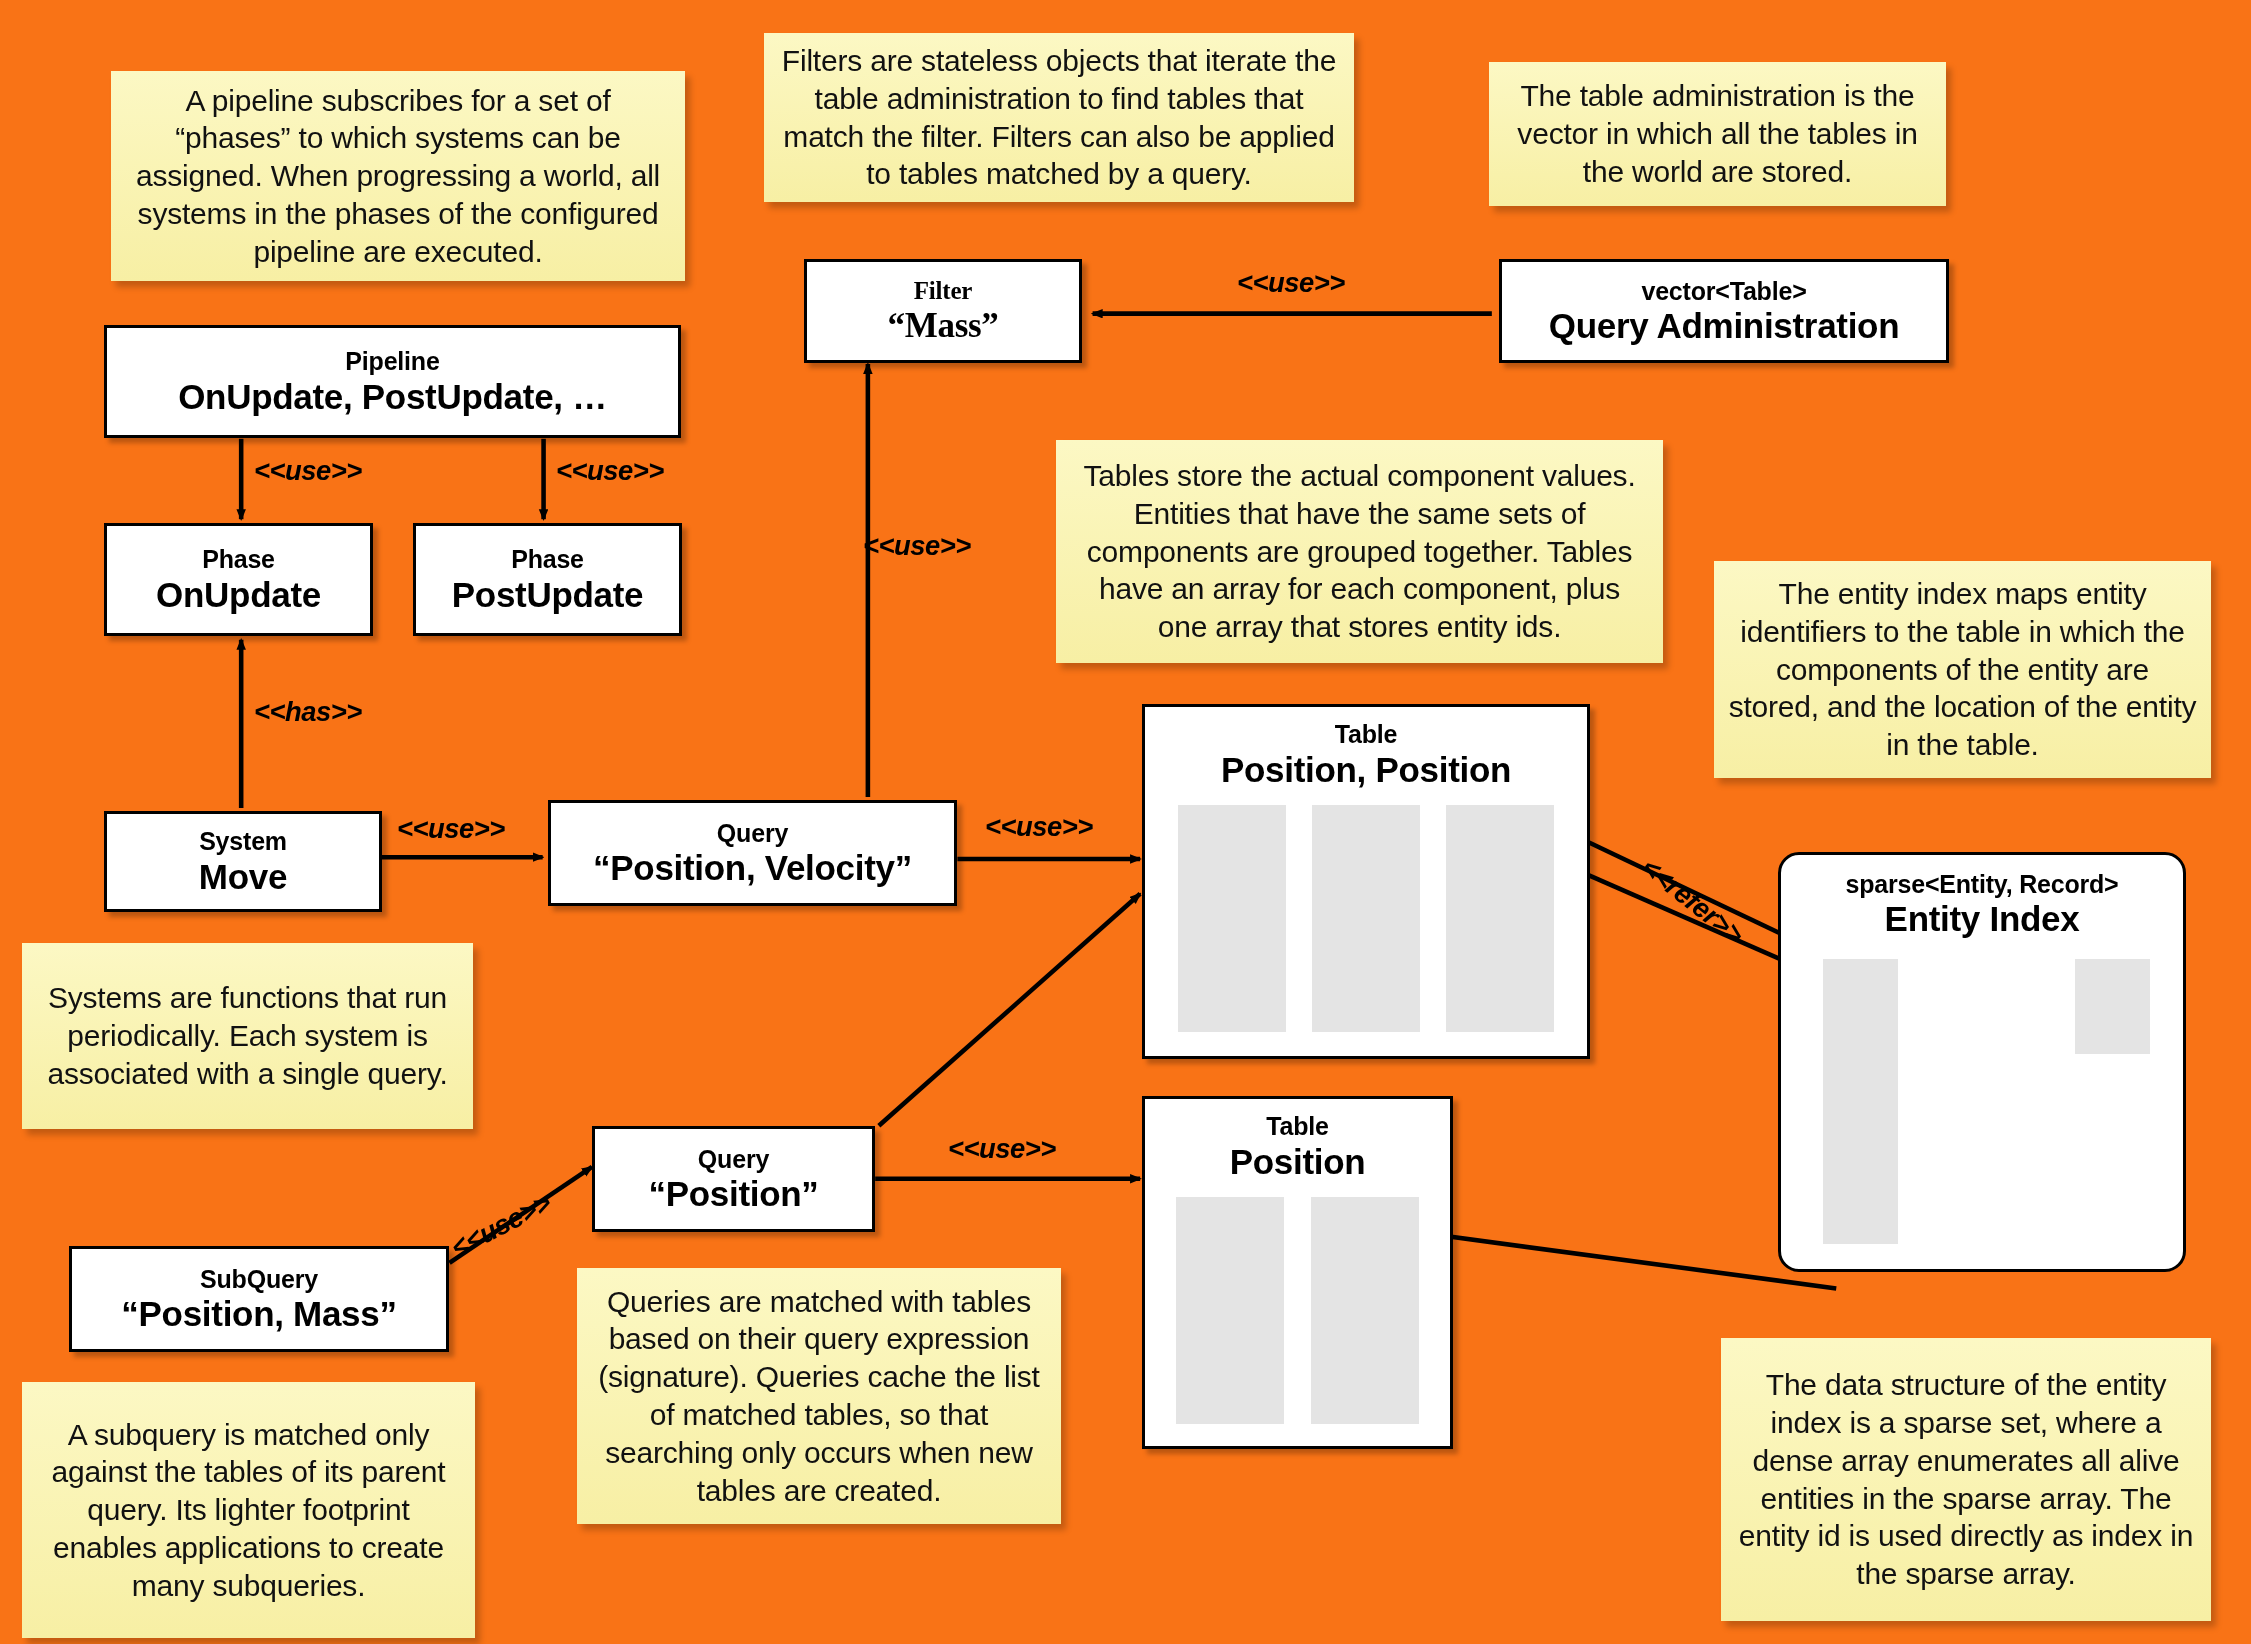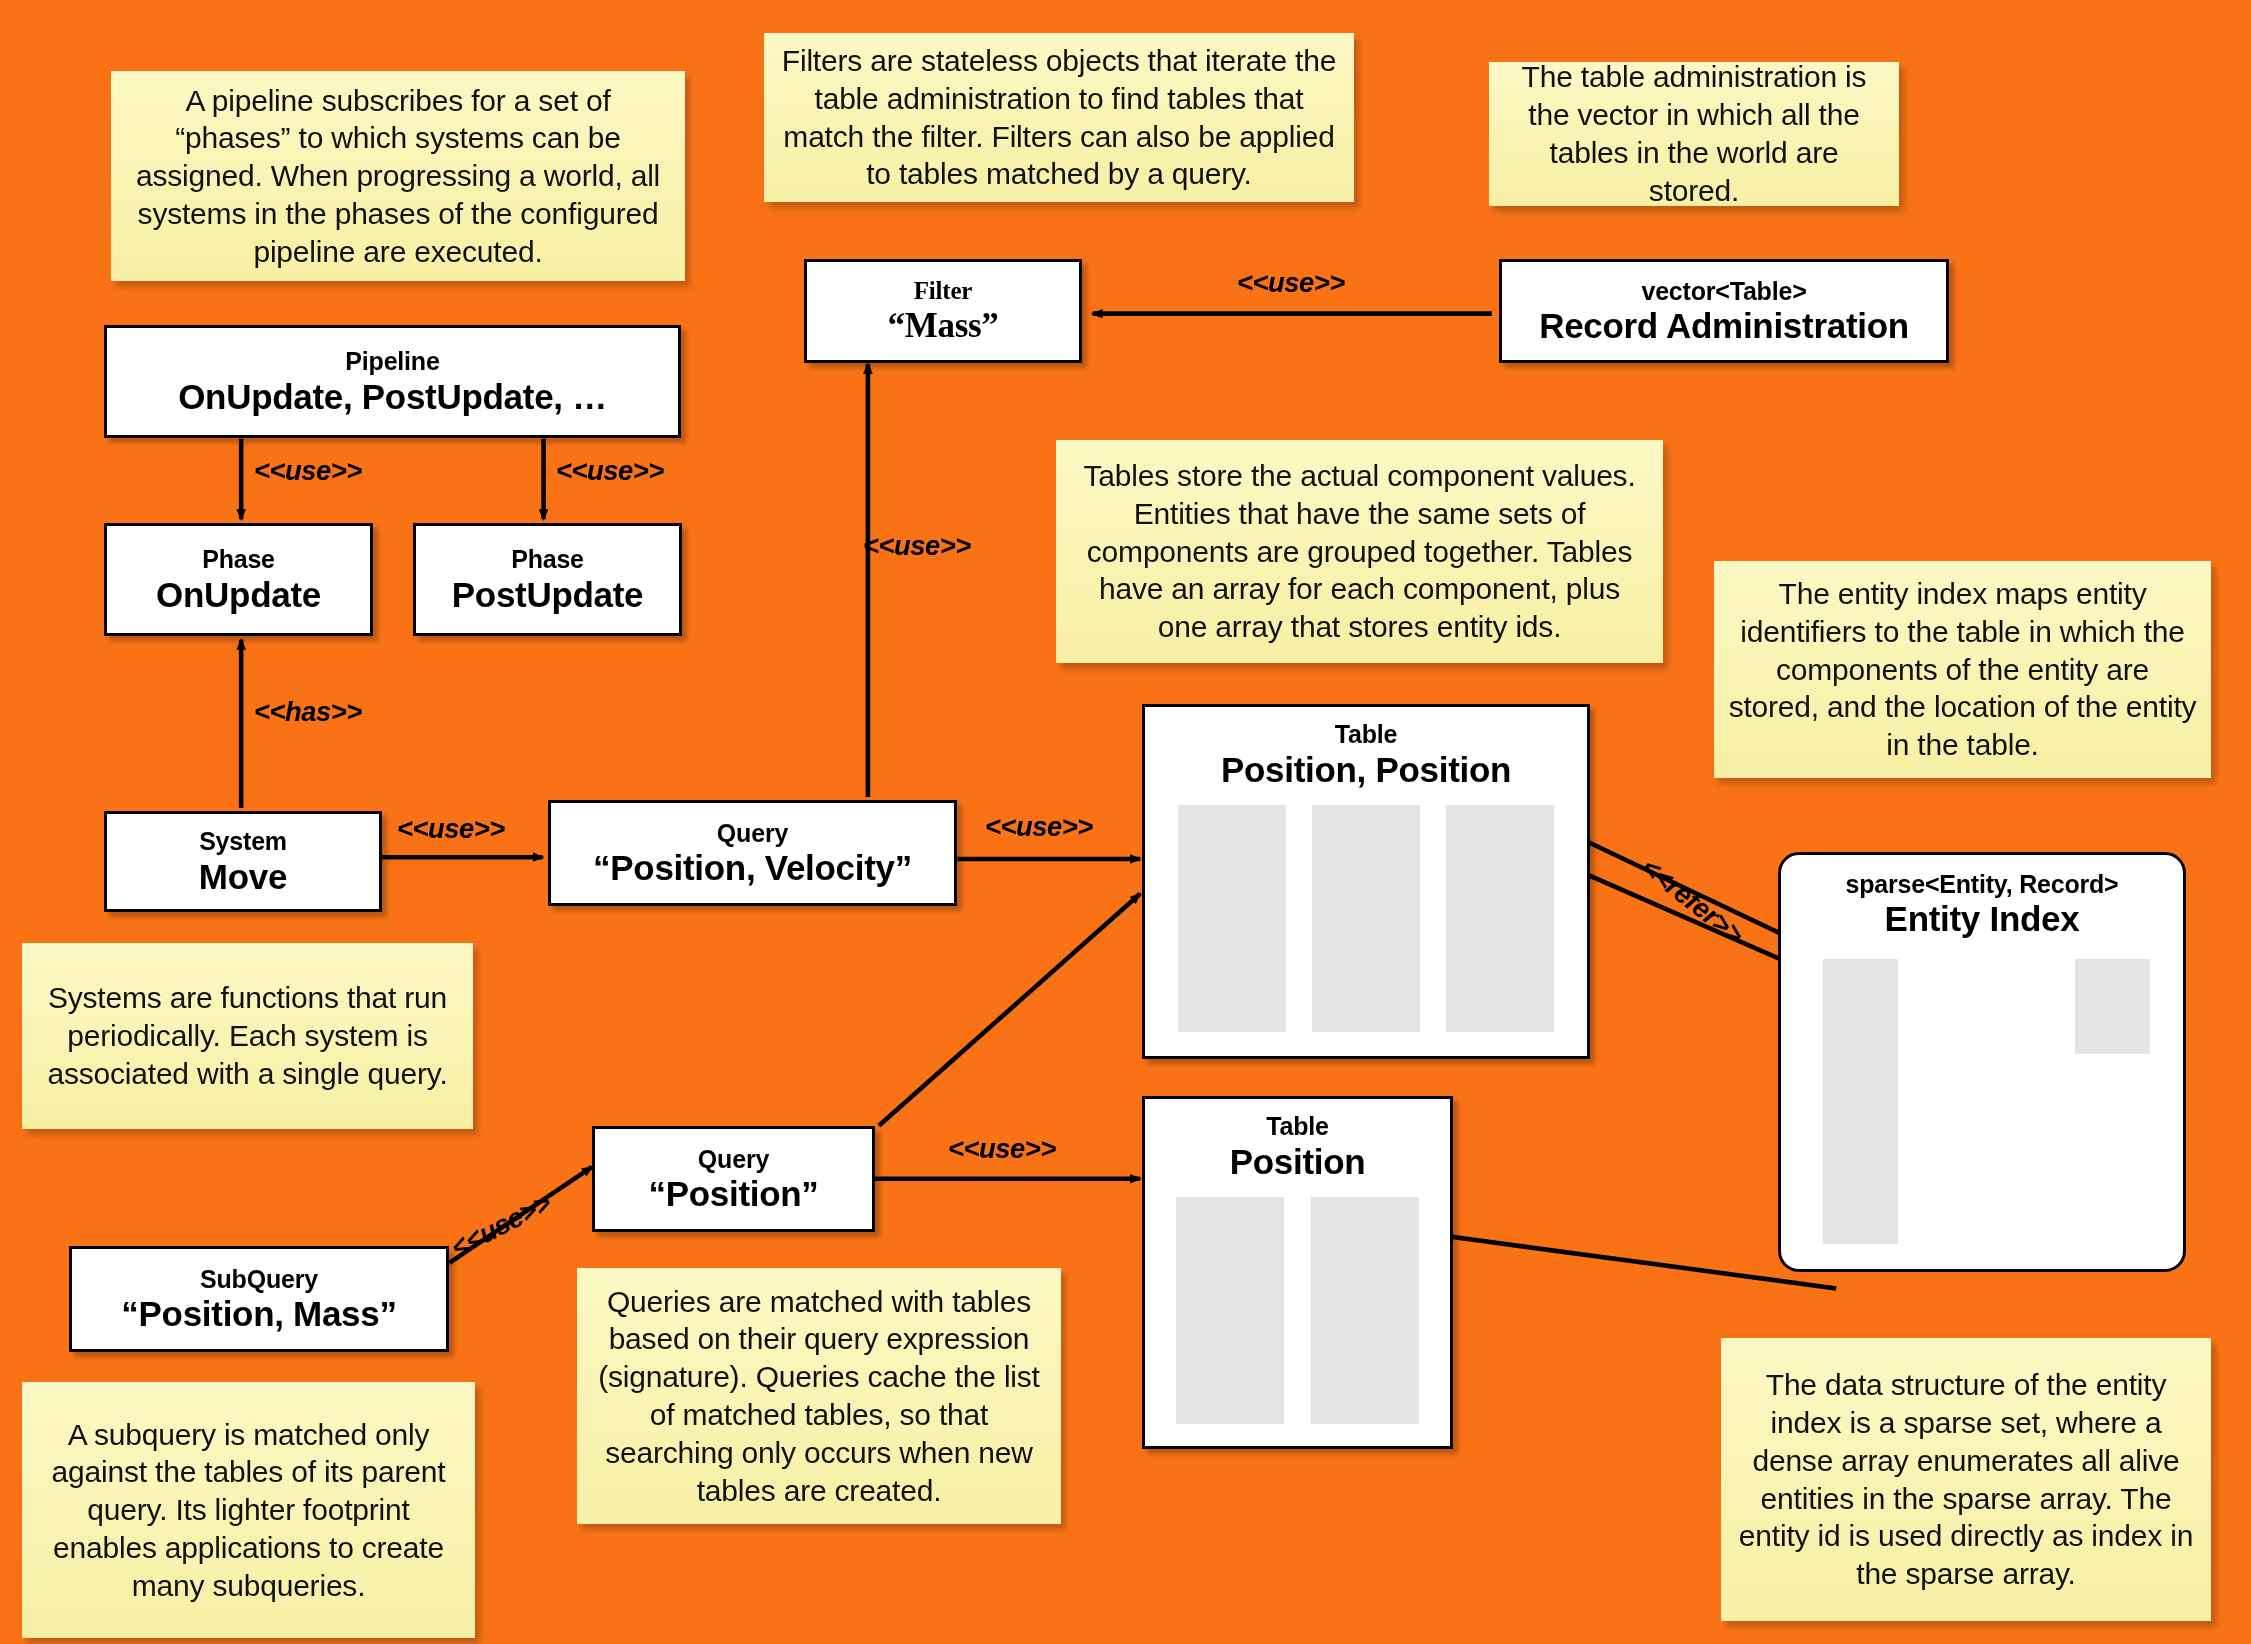--- a/index.html
+++ b/index.html
@@ -157,21 +157,21 @@
   </svg>
 
   <div class="note" style="left:111px; top:71px; width:574px; height:210px;">
     <span>A pipeline subscribes for a set of “phases” to which systems can be assigned. When progressing a world, all systems in the phases of the configured pipeline are executed.</span>
   </div>
 
   <div class="note" style="left:764px; top:33px; width:590px; height:169px;">
     <span>Filters are stateless objects that iterate the table administration to find tables that match the filter. Filters can also be applied to tables matched by a query.</span>
   </div>
 
-  <div class="note" style="left:1489px; top:62px; width:410px; height:144px;">
+  <div class="note" style="left:1489px; top:62px; width:457px; height:144px;">
     <span>The table administration is the vector in which all the tables in the world are stored.</span>
   </div>
 
   <div class="note" style="left:1056px; top:440px; width:607px; height:223px;">
     <span>Tables store the actual component values. Entities that have the same sets of components are grouped together. Tables have an array for each component, plus one array that stores entity ids.</span>
   </div>
 
   <div class="note" style="left:22px; top:943px; width:451px; height:186px;">
     <span>Systems are functions that run periodically. Each system is associated with a single query.</span>
   </div>
@@ -192,21 +192,21 @@
     <span>A subquery is matched only against the tables of its parent query. Its lighter footprint enables applications to create many subqueries.</span>
   </div>
 
   <div class="node" style="left:804px; top:259px; width:278px; height:104px;font-family:Liberation Serif, serif;">
     <div class="stereo">Filter</div>
     <div class="title">“Mass”</div>
   </div>
 
   <div class="node" style="left:1499px; top:259px; width:450px; height:104px;">
     <div class="stereo">vector&lt;Table&gt;</div>
-    <div class="title">Record Administration</div>
+    <div class="title">Query Administration</div>
   </div>
 
   <div class="node" style="left:104px; top:325px; width:577px; height:113px;">
     <div class="stereo">Pipeline</div>
     <div class="title">OnUpdate, PostUpdate, …</div>
   </div>
 
   <div class="node" style="left:104px; top:523px; width:269px; height:113px;">
     <div class="stereo">Phase</div>
     <div class="title">OnUpdate</div>

